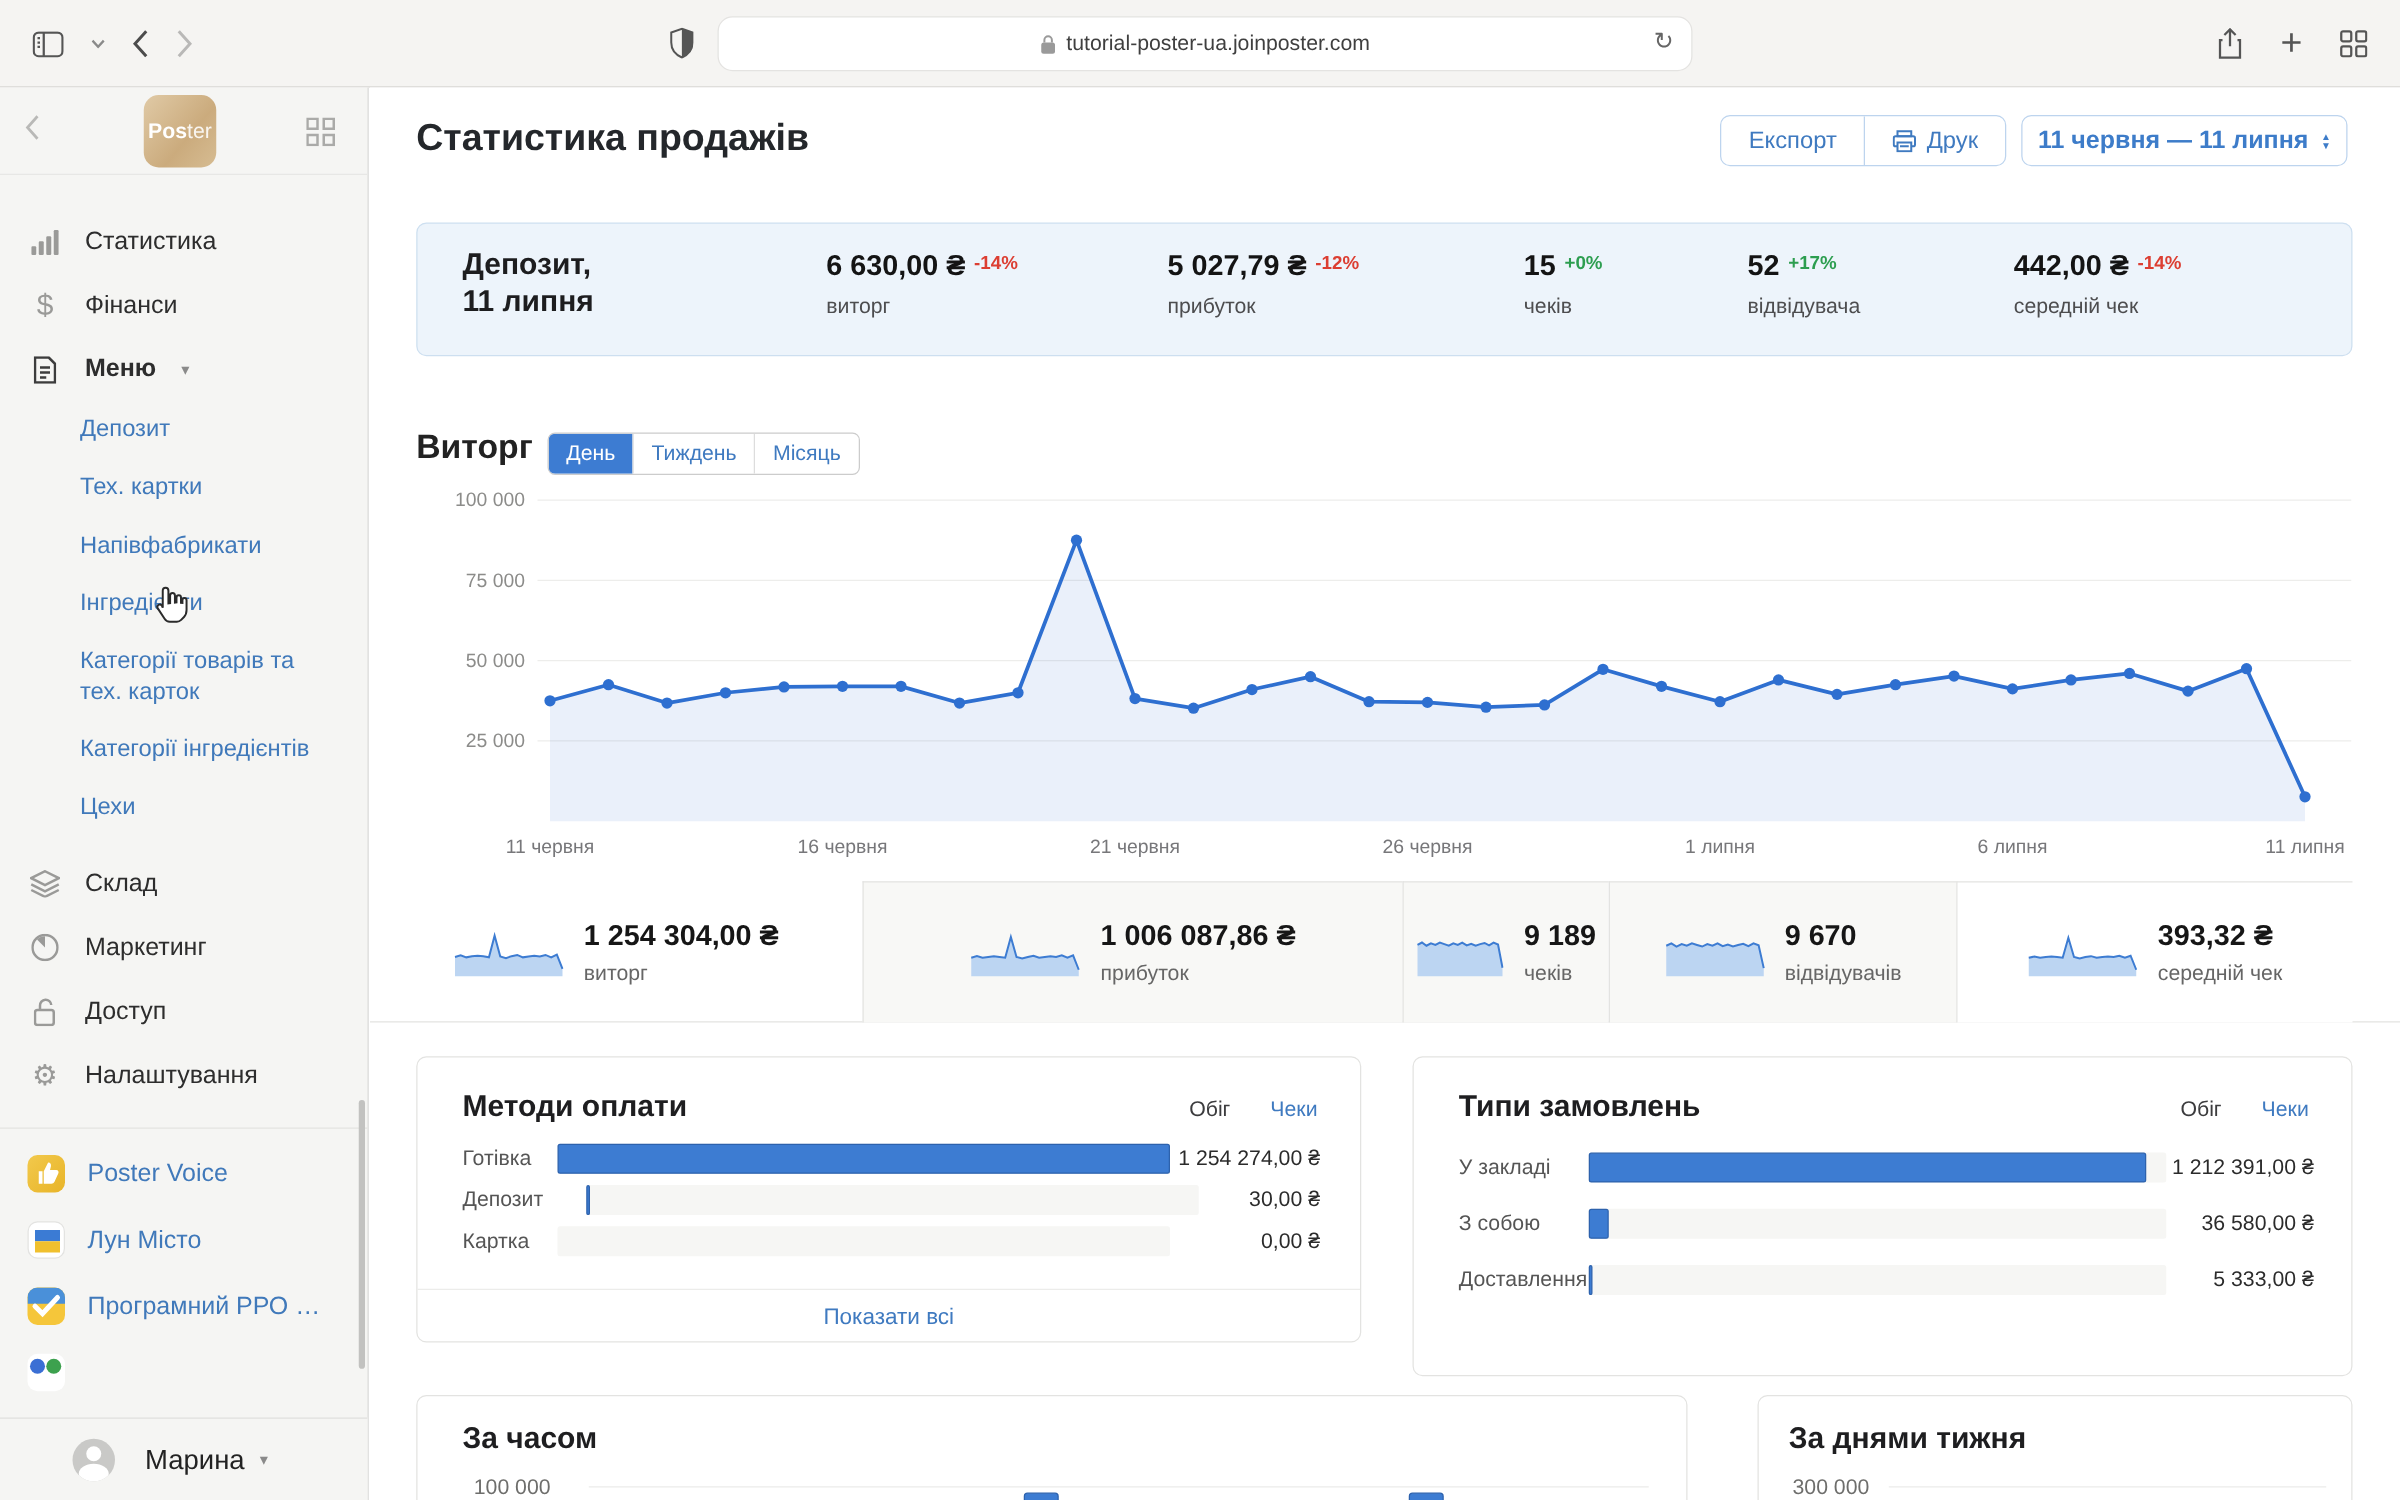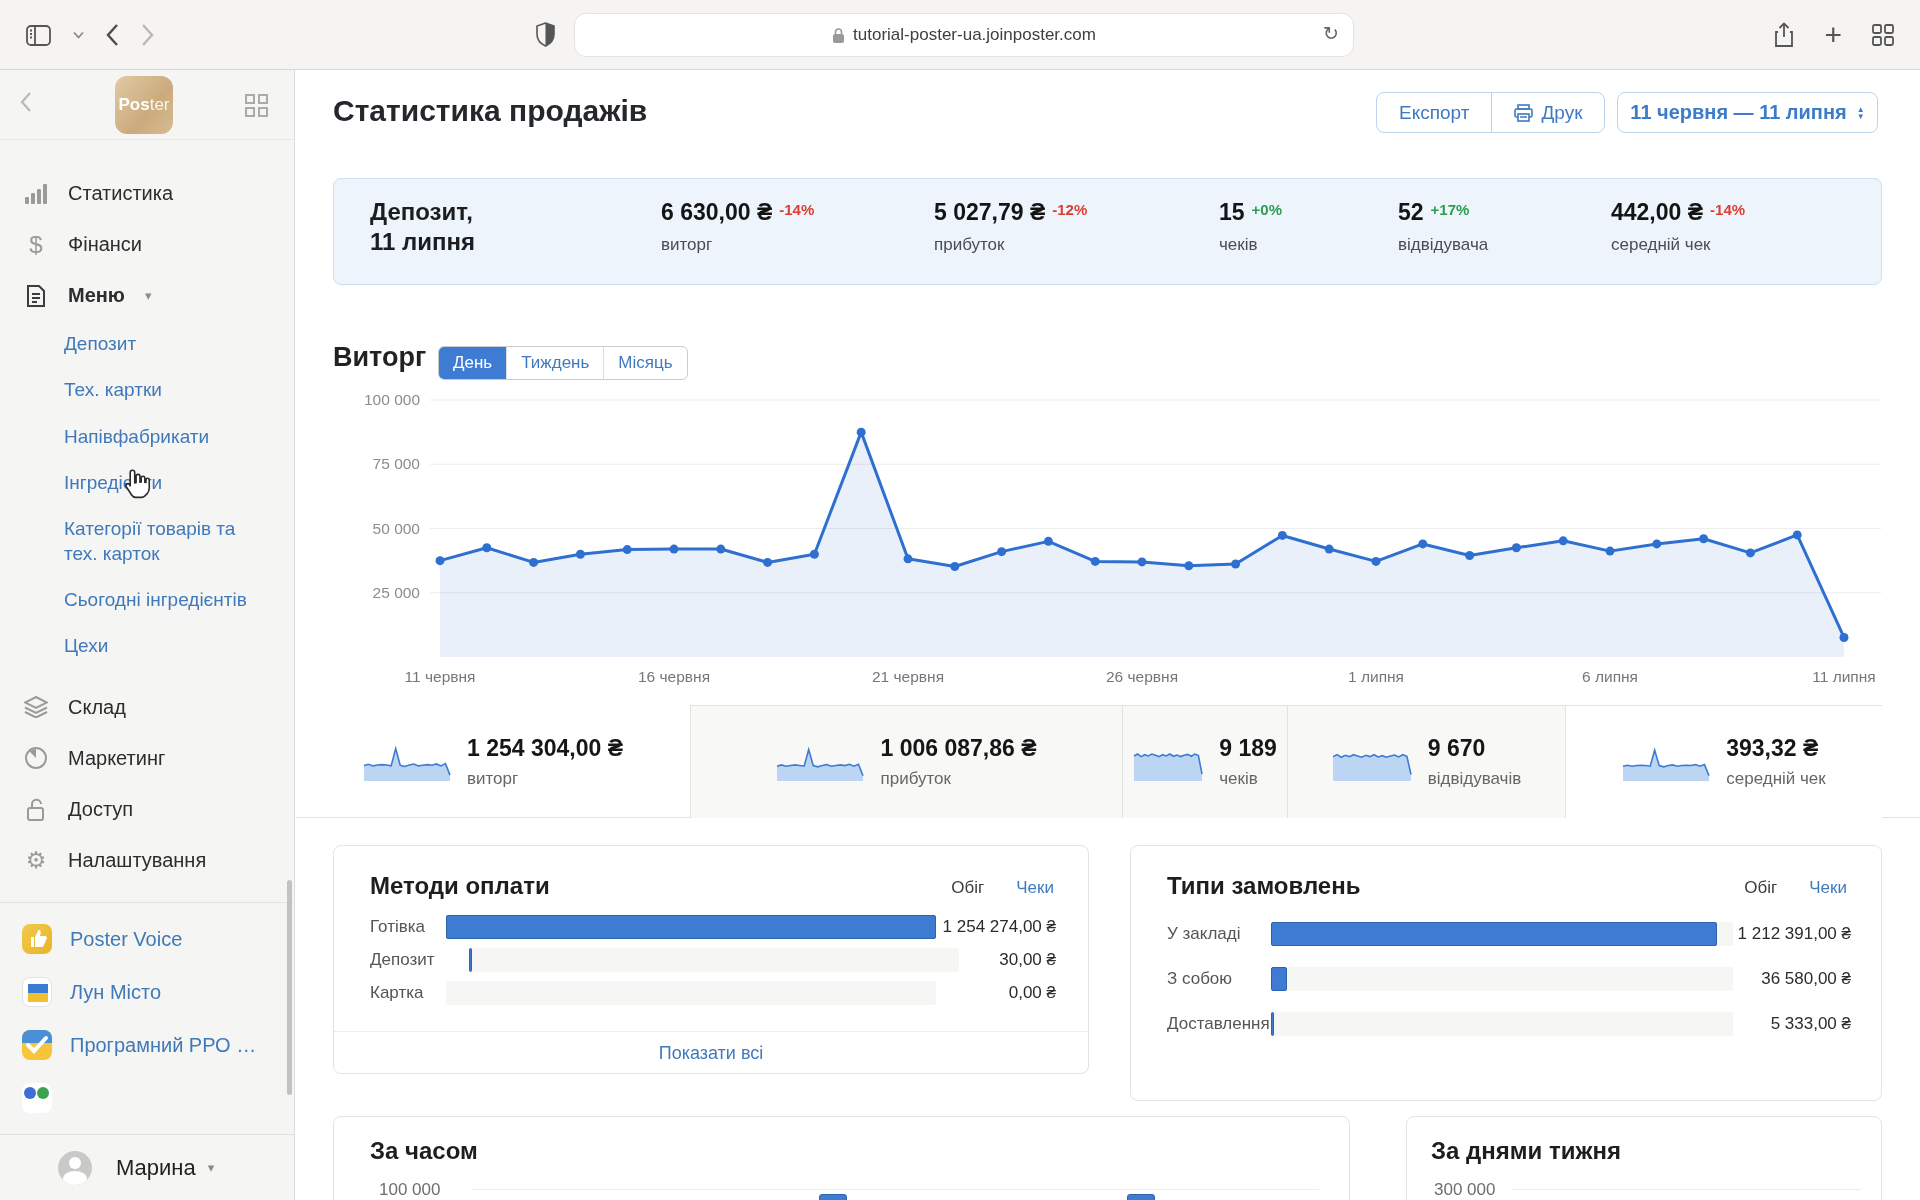--- a/index.html
+++ b/index.html
@@ -228,21 +228,21 @@
       </span>
       <span>Меню</span>
       <span class="caret">▾</span>
     </div>
 
     <div class="sub-item">Депозит</div>
     <div class="sub-item">Тех. картки</div>
     <div class="sub-item">Напівфабрикати</div>
     <div class="sub-item">Інгредієнти</div>
     <div class="sub-item" style="width:265px;">Категорії товарів та тех. карток</div>
-    <div class="sub-item">Сьогодні інгредієнтів</div>
+    <div class="sub-item">Категорії інгредієнтів</div>
     <div class="sub-item">Цехи</div>
 
     <div style="height:12px;"></div>
     <div class="nav-item">
       <span class="nicon">
         <svg width="24" height="22" viewBox="0 0 24 22" fill="none" stroke="#9a9a98" stroke-width="2">
             <path d="M12 1 23 6.5 12 12 1 6.5z"></path>
             <path d="M1 11.5 12 17l11-5.5"></path>
             <path d="M1 16 12 21.5 23 16"></path>
           </svg>

